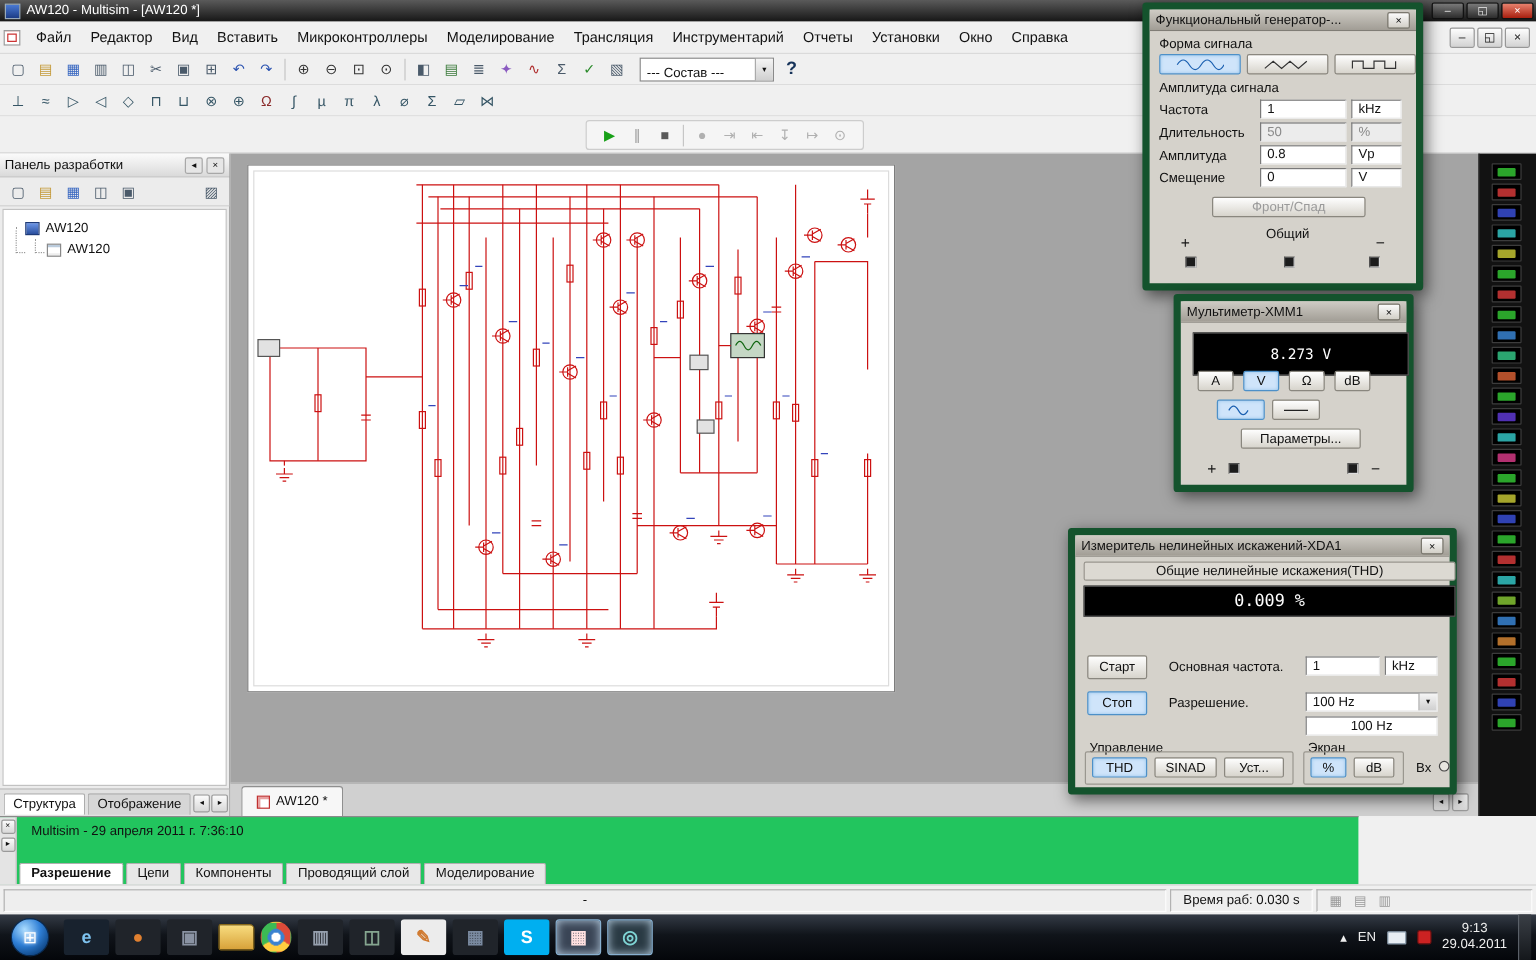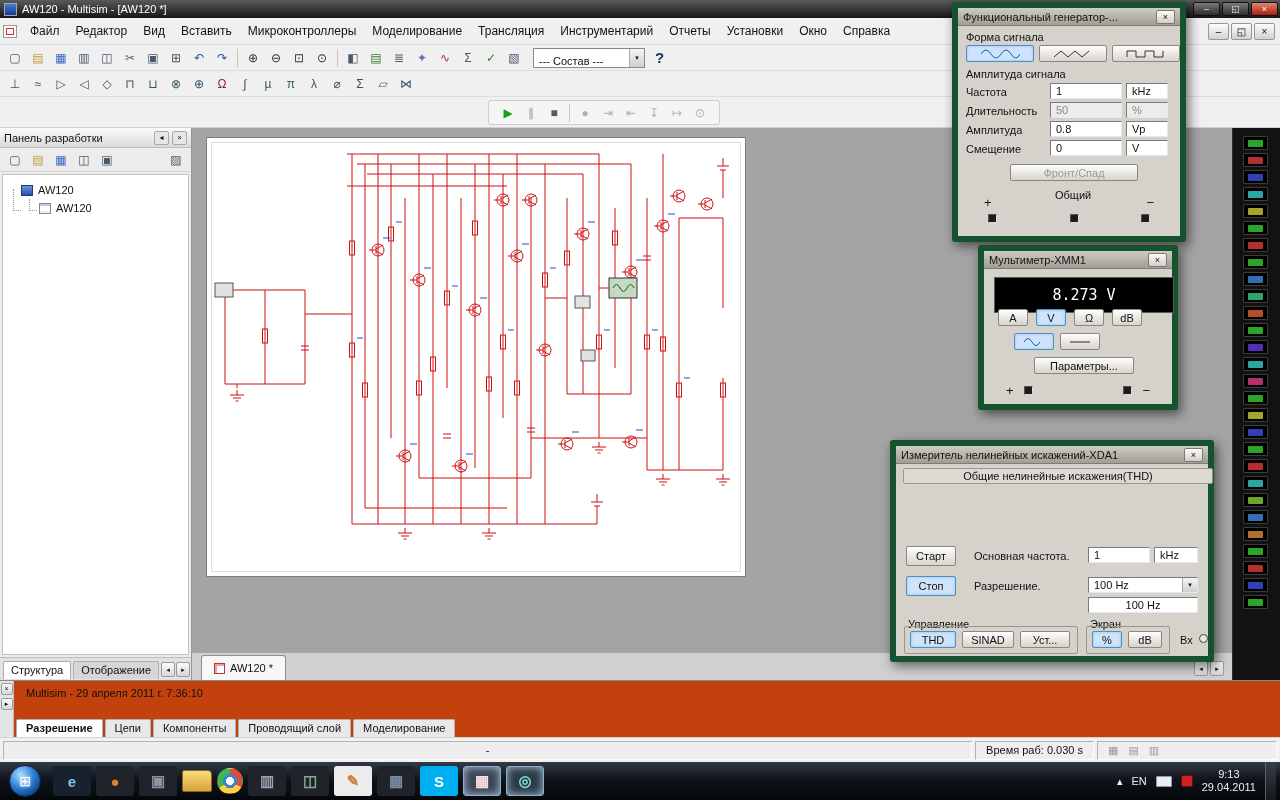--- a/index.html
+++ b/index.html
@@ -88,21 +88,21 @@
   #tabbar .scrolls{margin-left:auto;margin-right:8px;margin-bottom:4px;display:flex;gap:2px}
 
   
   #rightstrip{left:1232px;top:128px;width:48px;height:552px;background:#121212;border-left:1px solid #2e2e2e}
   #strip-icons{position:absolute;left:10px;top:8px;display:flex;flex-direction:column;gap:3px}
   .strip-ic{width:25px;height:14px;background:#000;border:1px solid #3c3c3c;
     display:flex;align-items:center;justify-content:center;border-radius:1px}
   .strip-ic i{display:block;width:15px;height:7px;border-radius:1px;opacity:.92}
 
   
-  #results{left:0;top:680px;width:1280px;height:57px;background:#c2410c;border-top:1px solid #8a8a8a;display:flex}
+  #results{left:0;top:680px;width:1132px;height:57px;background:#22c55e;border-top:1px solid #8a8a8a;display:flex}
   .res-strip{width:14px;background:#e4e4e4;border-right:1px solid #bdbdbd;display:flex;flex-direction:column;
     align-items:center;padding-top:2px;gap:3px}
   .res-strip .sq-btn{width:12px;height:12px;line-height:10px}
   .res-main{flex:1;position:relative;font-size:11px}
   .res-line{position:absolute;left:12px;top:6px}
   .res-tabs{position:absolute;left:2px;bottom:0;display:flex;gap:2px}
   .res-tab{font-size:11px;padding:2px 9px 3px;background:#e8e8e8;border:1px solid #b0b0b0;border-bottom:none;
     border-radius:2px 2px 0 0;white-space:nowrap}
   .res-tab.on{background:#fff;font-weight:bold}
 
@@ -636,21 +636,21 @@
     <div class="term" style="left:30px;top:206px"></div>
     <div class="term" style="left:112px;top:206px"></div>
     <div class="term" style="right:30px;top:206px;left:auto"></div>
   </div>
 
   <div class="fwin" style="left:978px;top:245px;width:200px;height:165px;z-index:51">
     <div class="tbar">
       <span>Мультиметр-XMM1</span>
       <div class="xbtn">×</div>
     </div>
-    <div class="lcd" style="left:10px;top:26px;width:180px;height:36px;font-size:15px">8.273 V</div>
+    <div class="lcd" style="left:10px;top:26px;width:180px;height:36px;font-size:12px">8.273 V</div>
     <div class="btn" style="left:14px;top:58px;width:30px;height:17px">A</div>
     <div class="btn sel" style="left:52px;top:58px;width:30px;height:17px">V</div>
     <div class="btn" style="left:90px;top:58px;width:30px;height:17px">Ω</div>
     <div class="btn" style="left:128px;top:58px;width:30px;height:17px">dB</div>
     <div class="btn sel" style="left:30px;top:82px;width:40px;height:17px">
       <svg width="22" height="10" viewBox="0 0 22 10">
           <path d="M1,5 q4,-7 8,0 t8,0" stroke="#1a5fb0" fill="none"></path>
         </svg>
     </div>
     <div class="btn" style="left:76px;top:82px;width:40px;height:17px">
@@ -664,20 +664,21 @@
     <div class="term" style="right:40px;top:135px;left:auto"></div>
     <div class="lbl" style="right:22px;top:132px;font-size:13px;left:auto;position:absolute">−</div>
   </div>
 
   <div class="fwin" style="left:890px;top:440px;width:324px;height:222px;z-index:52">
     <div class="tbar">
       <span>Измеритель нелинейных искажений-XDA1</span>
       <div class="xbtn">×</div>
     </div>
     <div class="grp" style="left:7px;top:22px;width:310px;height:16px;background:#dcd9d2;display:flex;align-items:center;justify-content:center">Общие нелинейные искажения(THD)</div>
+    <div class="lcd" style="left:7px;top:42px;width:310px;height:26px;font-size:14px">0.009 %</div>
     <div class="btn" style="left:10px;top:100px;width:50px;height:20px">Старт</div>
     <div class="btn sel" style="left:10px;top:130px;width:50px;height:20px">Стоп</div>
     <div class="lbl" style="left:78px;top:104px">Основная частота.</div>
     <div class="fld" style="left:192px;top:101px;width:62px">1</div>
     <div class="fld" style="left:258px;top:101px;width:44px">kHz</div>
     <div class="lbl" style="left:78px;top:134px">Разрешение.</div>
     <div class="fld" style="left:192px;top:131px;width:110px;padding-right:0">
       <span>100 Hz</span>
       <span style="margin-left:auto;width:15px;height:100%;background:linear-gradient(#f5f5f5,#cfcfcf);border-left:1px solid #aaa;display:flex;align-items:center;justify-content:center;font-size:7px">▾</span>
     </div>

